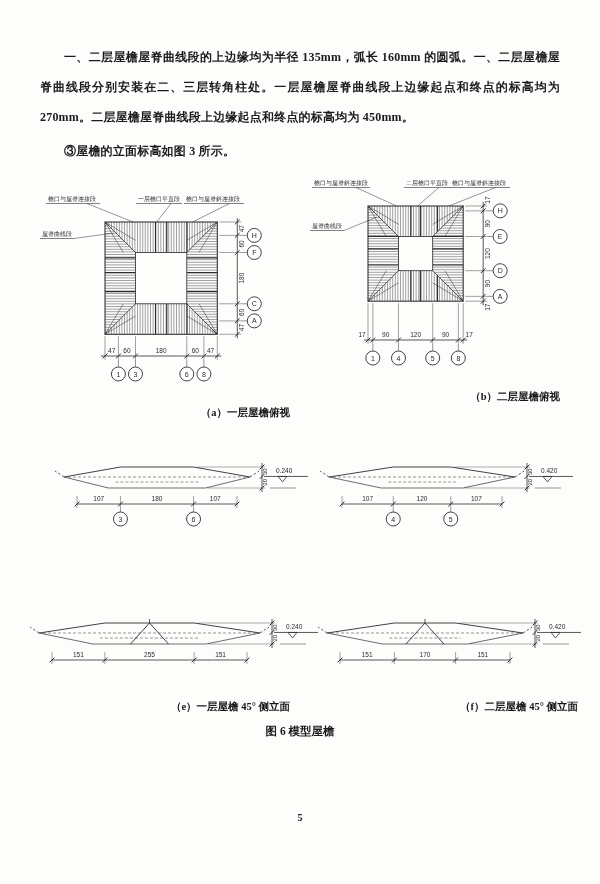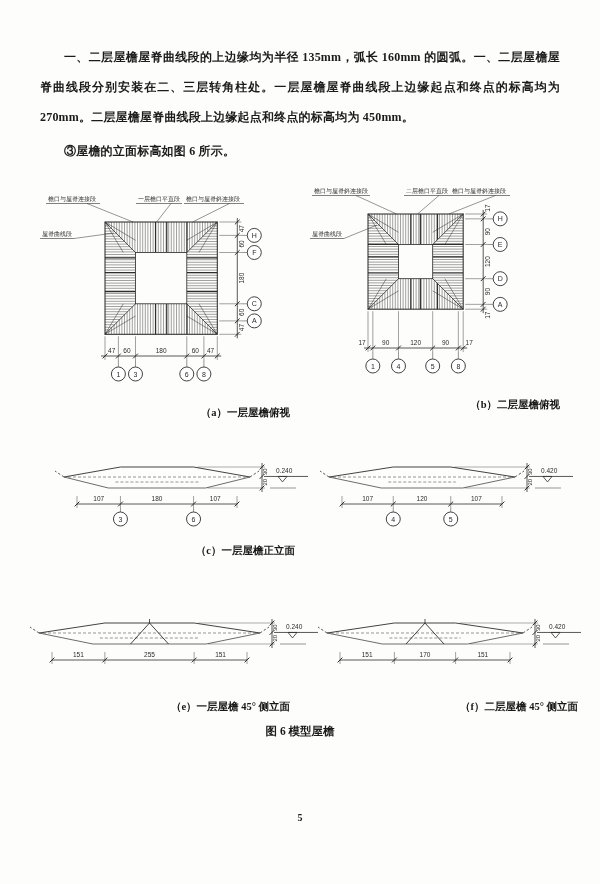--- a/index.html
+++ b/index.html
@@ -14,21 +14,21 @@
   svg text{font-family:"Liberation Sans",sans-serif;fill:#2a2a2a;}
   .figcap{position:absolute;top:724px;left:0;width:600px;text-align:center;
           font-size:11.5px;font-weight:700;}
   .pagenum{position:absolute;top:812px;left:0;width:600px;text-align:center;
            font-size:10px;font-weight:600;}
 </style>
 </head>
 <body>
 
 <p class="para indent" style="top:30px;">一、二层屋檐屋脊曲线段的上边缘均为半径 135mm，弧长 160mm 的圆弧。一、二层屋檐屋脊曲线段分别安装在二、三层转角柱处。一层屋檐屋脊曲线段上边缘起点和终点的标高均为 270mm。二层屋檐屋脊曲线段上边缘起点和终点的标高均为 450mm。</p>
-<p class="para indent" style="top:124px;">③屋檐的立面标高如图 6 所示。</p>
+<p class="para indent" style="top:124px;">③屋檐的立面标高如图 3 所示。</p>
 
 <div class="diag" style="left:40px;top:186px;width:270px;">
   <svg id="svg-a" width="270" height="206">
       <defs>
         <clipPath id="pat">
           <polygon points="65,36 177.29,36 146.795,66.495 95.495,66.495"></polygon>
         </clipPath>
         <clipPath id="pab">
           <polygon points="65,148.29 177.29,148.29 146.795,117.79499999999999 95.495,117.79499999999999"></polygon>
         </clipPath>
@@ -314,21 +314,21 @@
       <line x1="201.29" y1="117.79499999999999" x2="207.29" y2="117.79499999999999" stroke="#2e2e2e" stroke-width="0.5"></line>
       <circle cx="214.29" cy="117.79499999999999" r="7" fill="#fff" stroke="#2e2e2e" stroke-width="0.9"></circle>
       <text x="214.29" y="120.29499999999999" font-size="7" text-anchor="middle">C</text>
       <line x1="201.29" y1="134.89499999999998" x2="207.29" y2="134.89499999999998" stroke="#2e2e2e" stroke-width="0.5"></line>
       <circle cx="214.29" cy="134.89499999999998" r="7" fill="#fff" stroke="#2e2e2e" stroke-width="0.9"></circle>
       <text x="214.29" y="137.39499999999998" font-size="7" text-anchor="middle">A</text>
     </svg>
   <div class="dcap" style="width:250px;">（a）一层屋檐俯视</div>
 </div>
 
-<div class="diag" style="left:310px;top:178px;width:270px;">
+<div class="diag" style="left:310px;top:170px;width:270px;">
   <svg id="svg-b" width="270" height="206">
       <defs>
         <clipPath id="pbt">
           <polygon points="58,36 153.19,36 122.695,66.495 88.495,66.495"></polygon>
         </clipPath>
         <clipPath id="pbb">
           <polygon points="58,131.19 153.19,131.19 122.695,100.695 88.495,100.695"></polygon>
         </clipPath>
         <clipPath id="pbl">
           <polygon points="58,36 88.495,66.495 88.495,100.695 58,131.19"></polygon>
@@ -631,21 +631,20 @@
       <text x="43.7258883248731" y="49" font-size="6.5" text-anchor="middle">107</text>
       <text x="102" y="49" font-size="6.5" text-anchor="middle">180</text>
       <text x="160.2741116751269" y="49" font-size="6.5" text-anchor="middle">107</text>
       <line x1="65.4517766497462" y1="56" x2="65.4517766497462" y2="60" stroke="#2e2e2e" stroke-width="0.5"></line>
       <circle cx="65.4517766497462" cy="67" r="7" fill="#fff" stroke="#2e2e2e" stroke-width="0.9"></circle>
       <text x="65.4517766497462" y="69.5" font-size="7" text-anchor="middle">3</text>
       <line x1="138.5482233502538" y1="56" x2="138.5482233502538" y2="60" stroke="#2e2e2e" stroke-width="0.5"></line>
       <circle cx="138.5482233502538" cy="67" r="7" fill="#fff" stroke="#2e2e2e" stroke-width="0.9"></circle>
       <text x="138.5482233502538" y="69.5" font-size="7" text-anchor="middle">6</text>
     </svg>
-  <div class="dcap" style="width:240px;">（c）一层屋檐正立面</div>
 </div>
 
 <div class="diag" style="left:320px;top:452px;width:280px;">
   <svg id="svg-d" width="278" height="78">
       <line x1="9" y1="25" x2="73.25748502994013" y2="15" stroke="#2e2e2e" stroke-width="0.9"></line>
       <line x1="73.25748502994013" y1="15" x2="130.74251497005986" y2="15" stroke="#2e2e2e" stroke-width="0.9"></line>
       <line x1="130.74251497005986" y1="15" x2="195" y2="25" stroke="#2e2e2e" stroke-width="0.9"></line>
       <line x1="9" y1="25" x2="61.25748502994013" y2="36" stroke="#2e2e2e" stroke-width="0.7"></line>
       <line x1="61.25748502994013" y1="36" x2="142.74251497005986" y2="36" stroke="#2e2e2e" stroke-width="0.7"></line>
       <line x1="142.74251497005986" y1="36" x2="195" y2="25" stroke="#2e2e2e" stroke-width="0.7"></line>

